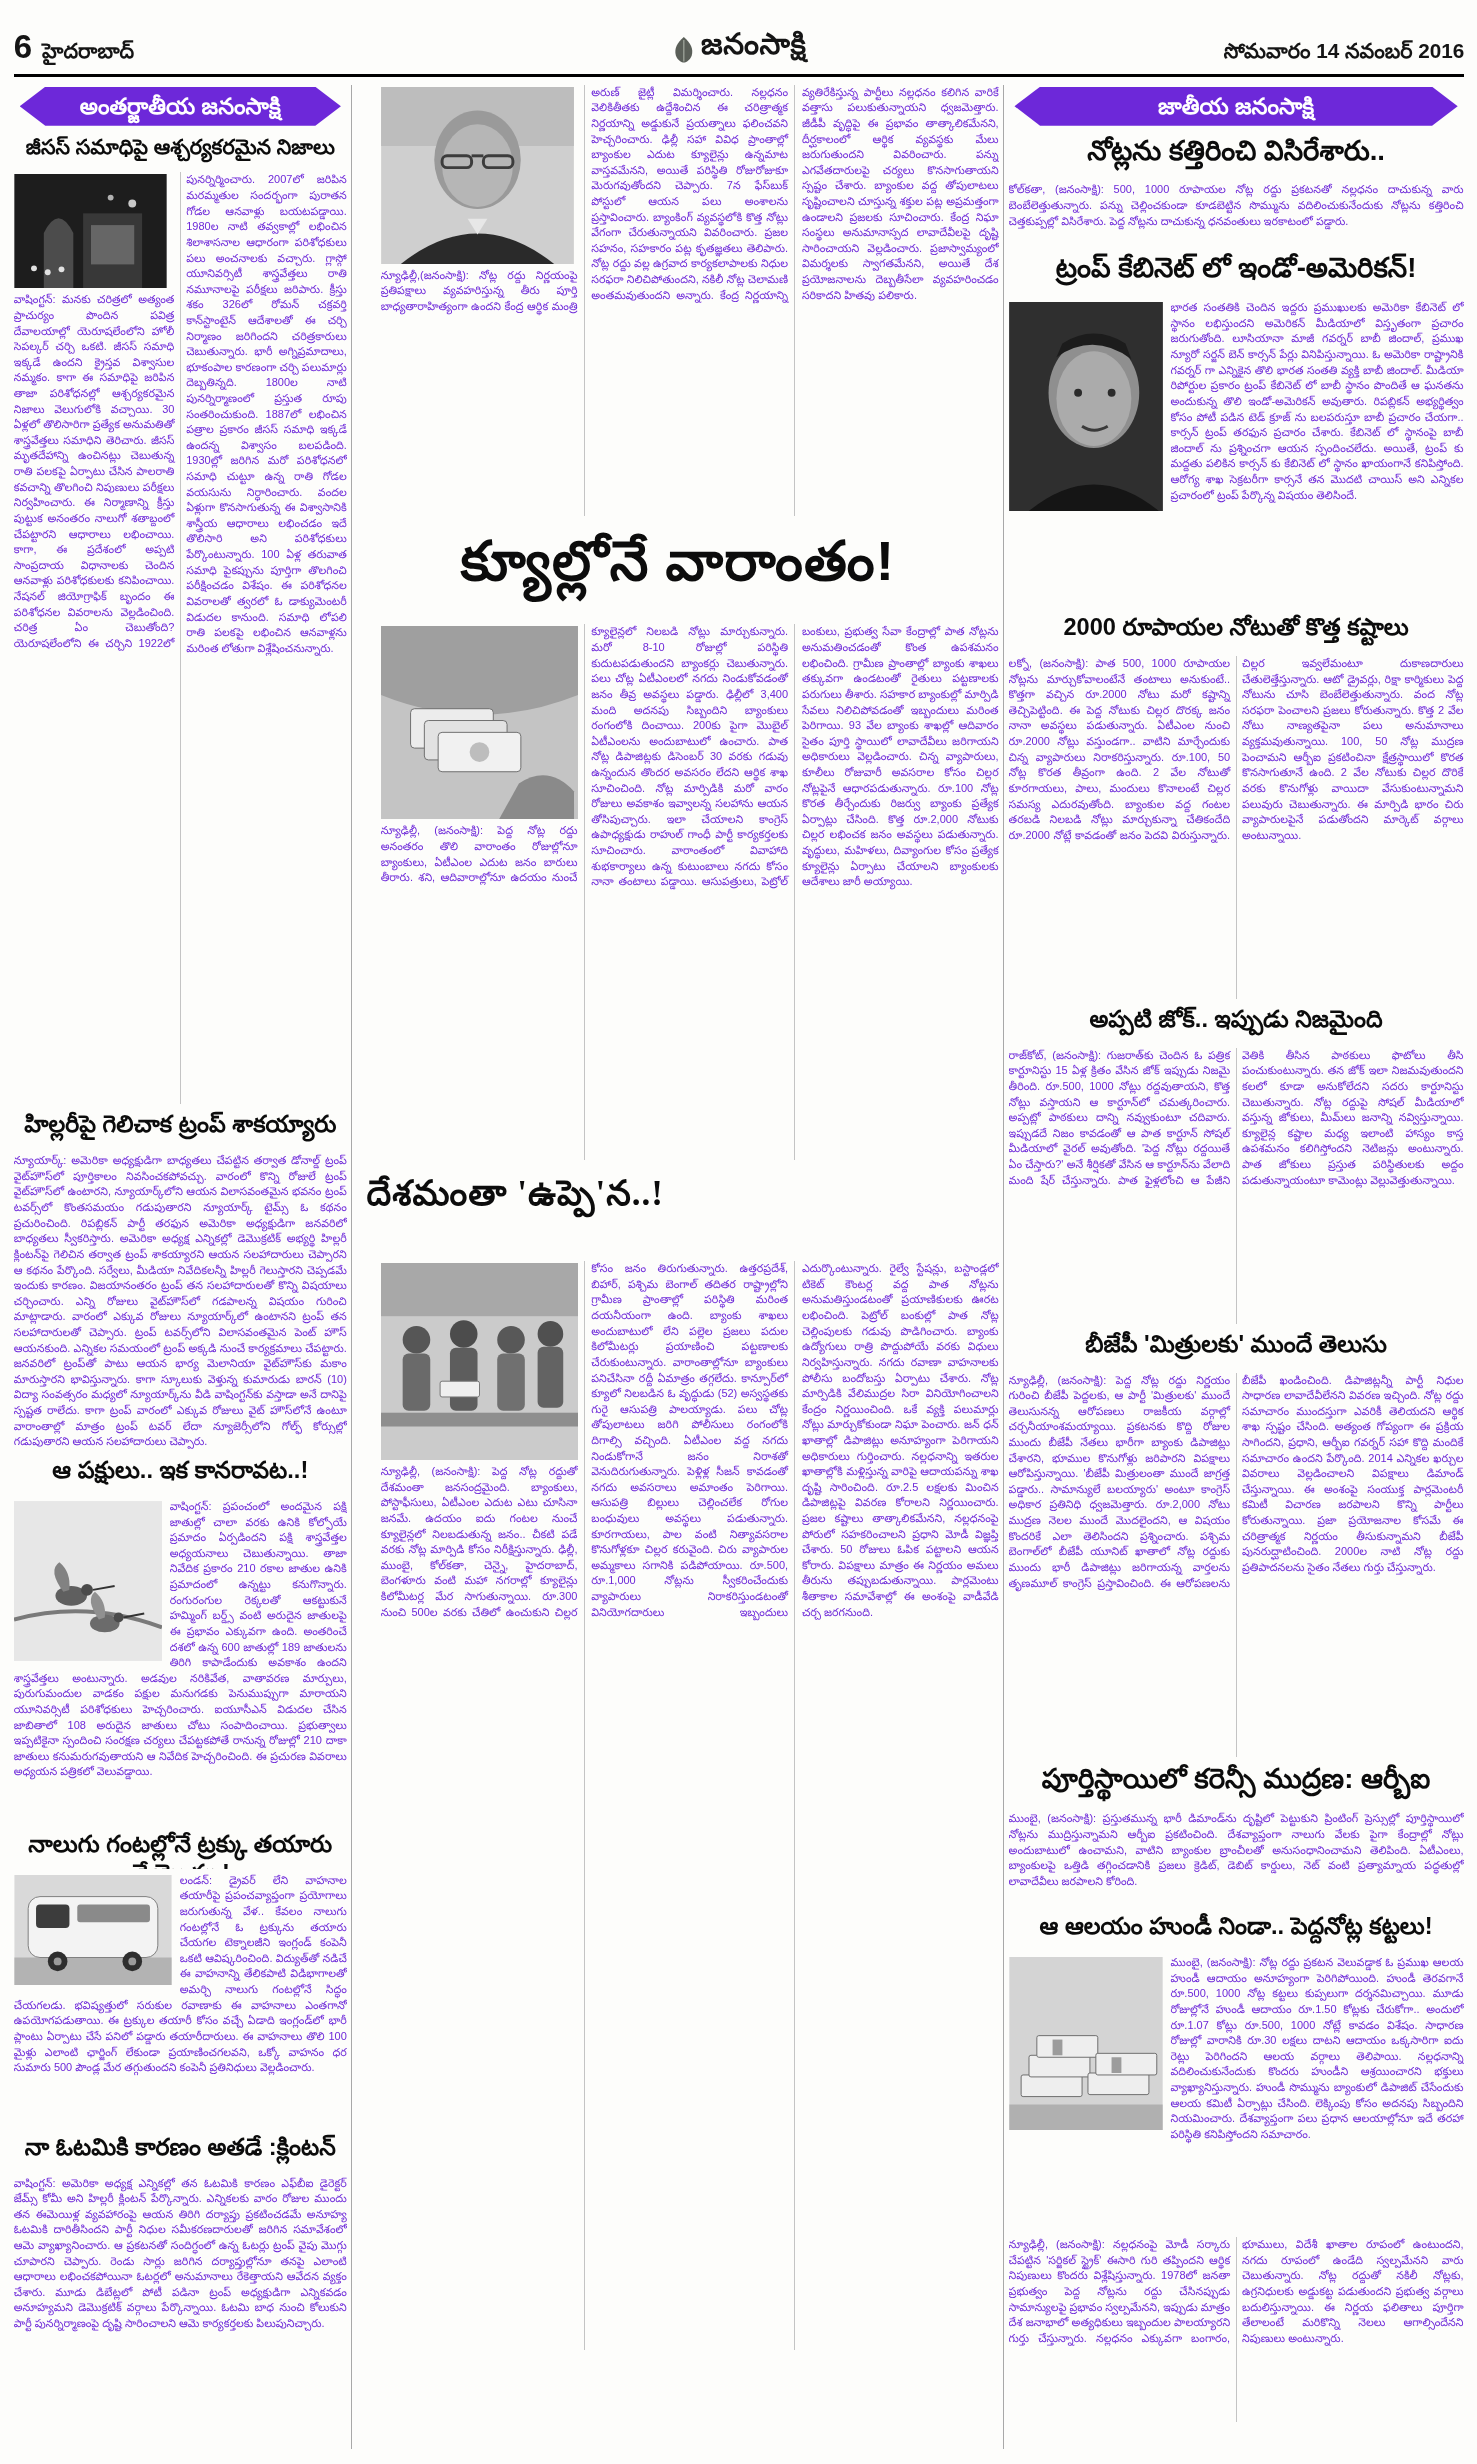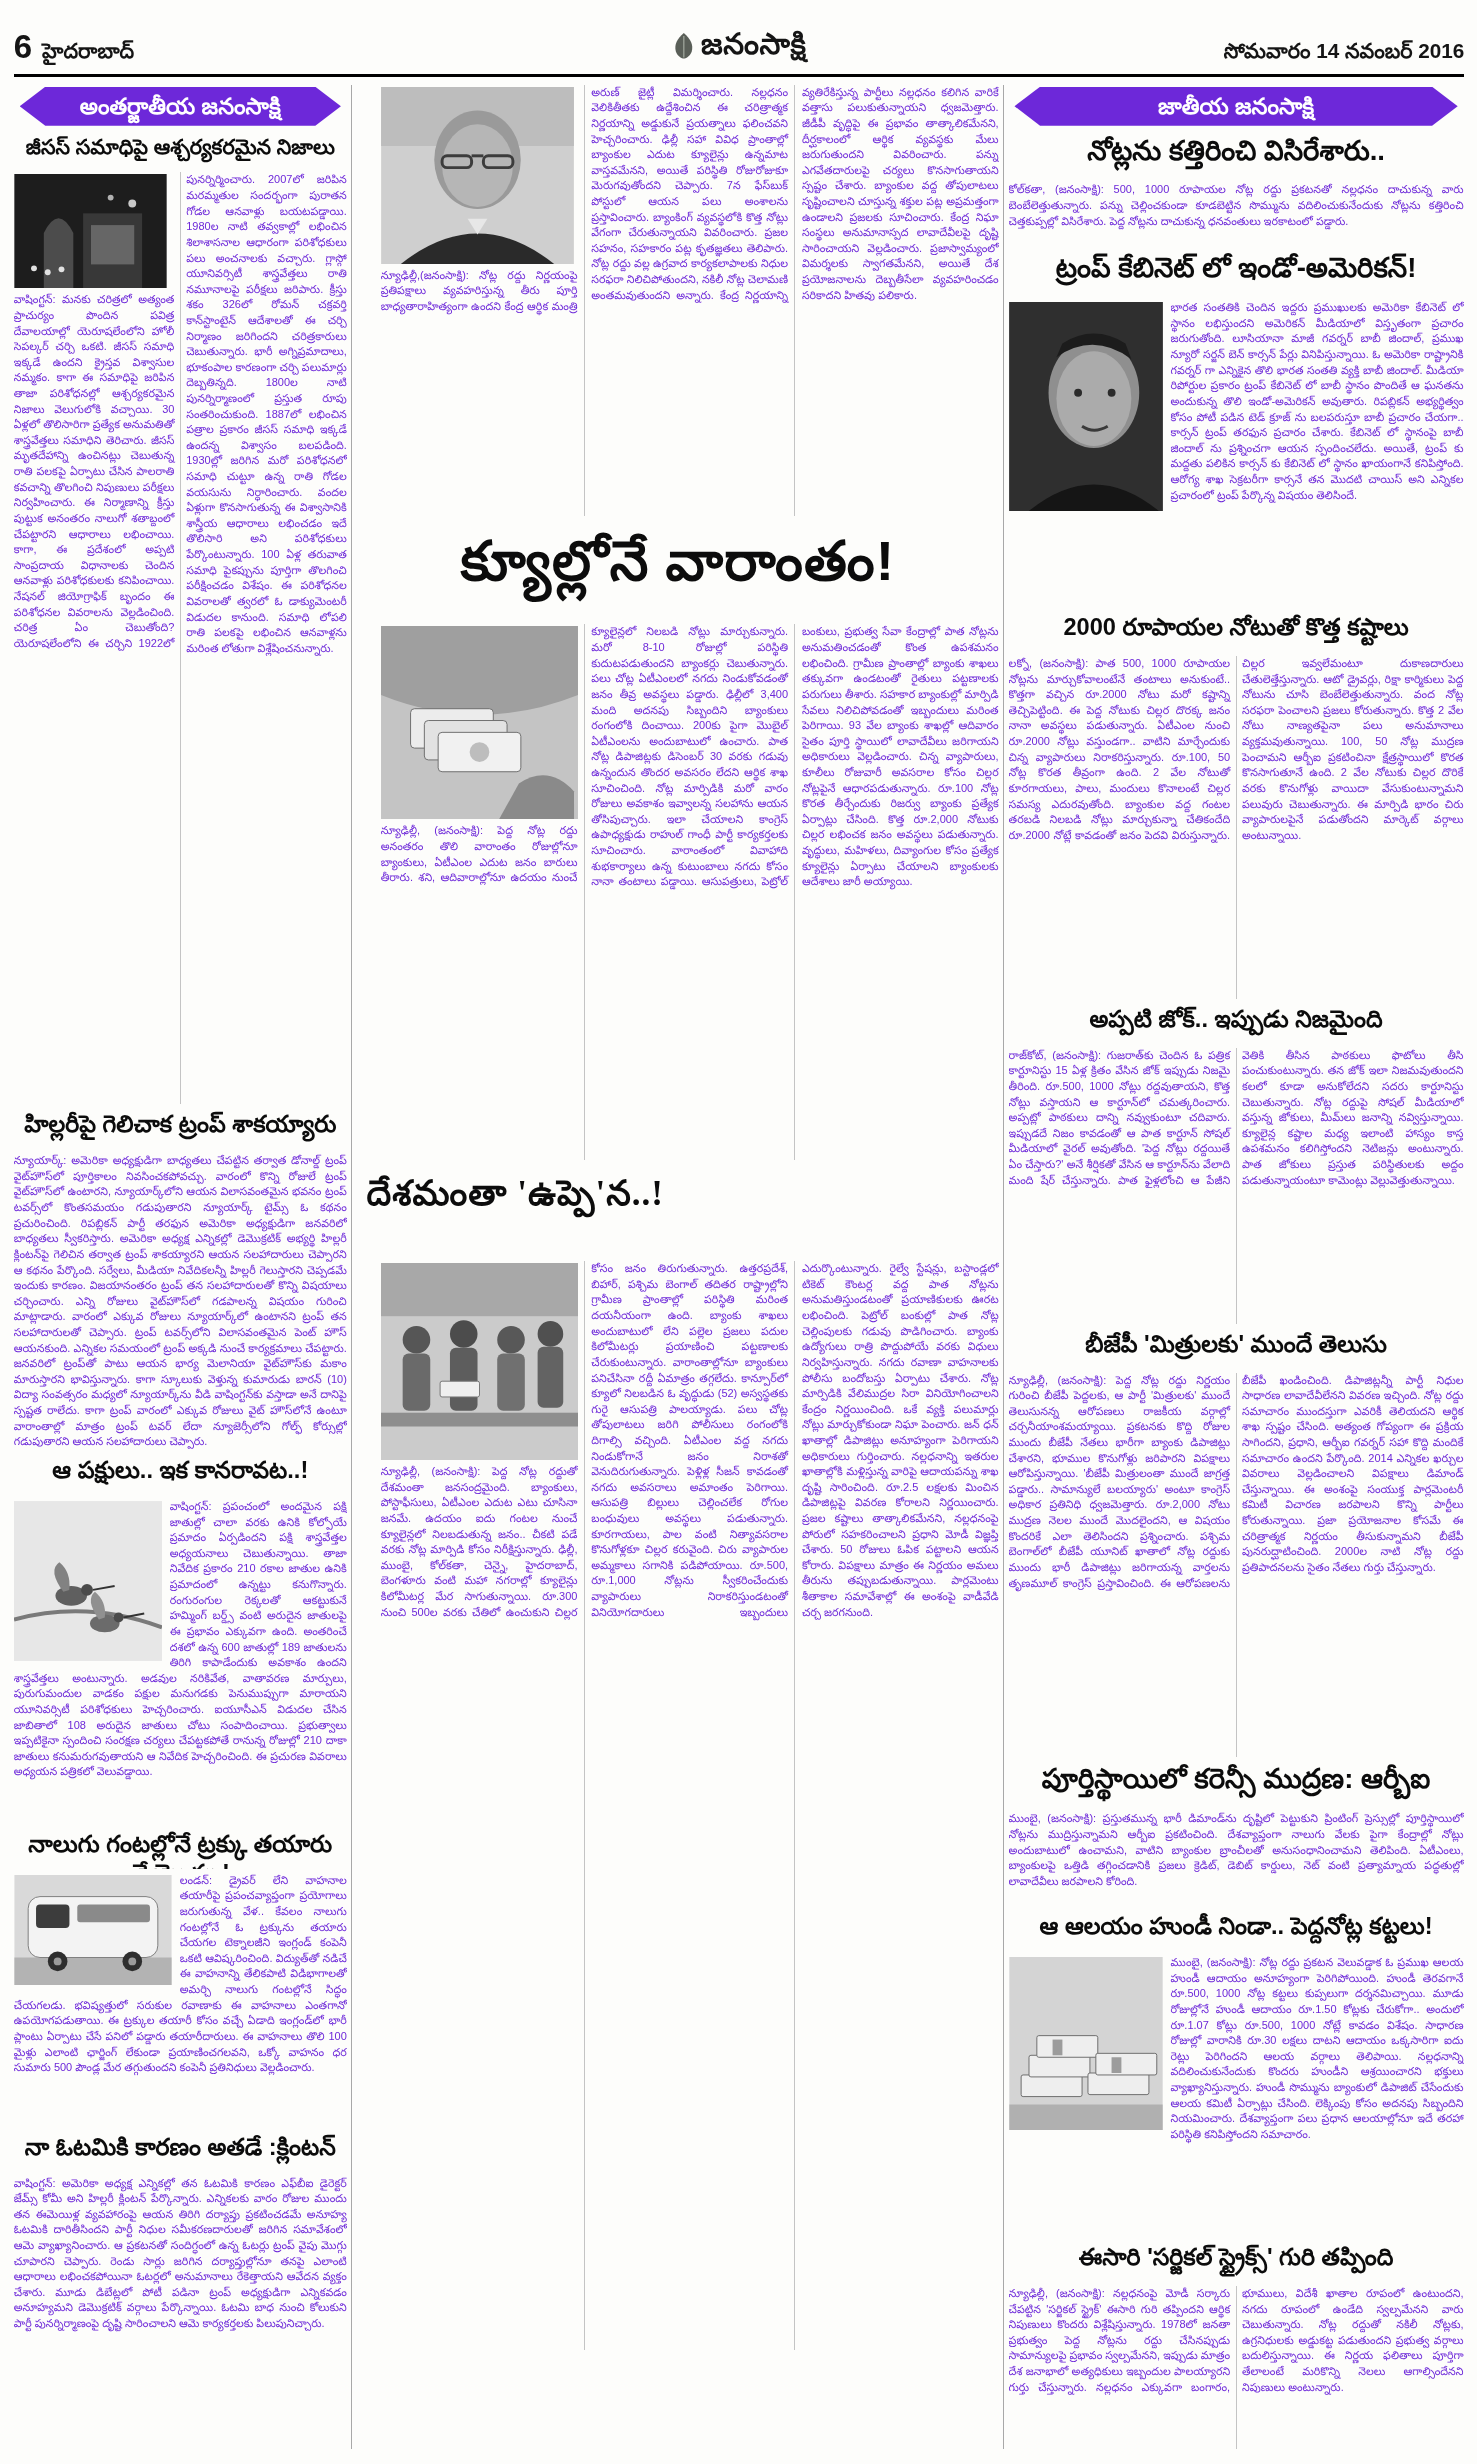--- a/index.html
+++ b/index.html
@@ -11,21 +11,21 @@
     box-shadow:0 0 5.9px rgba(0,0,0,.35);
   }
   
   .masthead-bar {
     display:grid; grid-template-columns:1fr auto 1fr; align-items:end;
     border-bottom:3.9px solid #000; padding-bottom:5.9px; height:65px;
   }
   .mh-left { display:flex; align-items:baseline; gap:9.9px; }
   .page-num { font-size:33px; font-weight:700; line-height:1; }
   .city { font-size:20.7px; font-weight:700; }
-  .mh-center { display:flex; align-items:center; gap:5.9px; justify-self:center; }
+  .mh-center { display:flex; align-items:flex-end; gap:5.9px; justify-self:center; }
   .mh-logo-text { font-size:29.6px; font-weight:800; letter-spacing:0.5px; }
   .mh-right { justify-self:end; font-size:20.7px; font-weight:700; }
   
   .main {
     display:grid; grid-template-columns:333px 9.9px 642px 9.9px 455px;
     margin-top:7.9px; height:2364px;
   }
   .vrule { width:1px; background:#a8a8a8; justify-self:center; height:100%; }
   .colgroup { overflow:hidden; }
   
@@ -256,19 +256,18 @@
               <rect x="88" y="98" width="62" height="22" rx="2"></rect>
             </g>
             <rect x="44" y="84" width="10" height="16" fill="#9c9c9c"></rect>
             <rect x="104" y="102" width="10" height="16" fill="#9c9c9c"></rect>
             <path d="M0 150 L156 150 L156 176 L0 176 Z" fill="#b0b0b0"></path>
           </svg>
         </figure>
         <span>ముంబై, (జనంసాక్షి): నోట్ల రద్దు ప్రకటన వెలువడ్డాక ఓ ప్రముఖ ఆలయ హుండీ ఆదాయం అనూహ్యంగా పెరిగిపోయింది. హుండీ తెరవగానే రూ.500, 1000 నోట్ల కట్టలు కుప్పలుగా దర్శనమిచ్చాయి. మూడు రోజుల్లోనే హుండీ ఆదాయం రూ.1.50 కోట్లకు చేరుకోగా.. అందులో రూ.1.07 కోట్లు రూ.500, 1000 నోట్లే కావడం విశేషం. సాధారణ రోజుల్లో వారానికి రూ.30 లక్షలు దాటని ఆదాయం ఒక్కసారిగా ఐదు రెట్లు పెరిగిందని ఆలయ వర్గాలు తెలిపాయి. నల్లధనాన్ని వదిలించుకునేందుకు కొందరు హుండీని ఆశ్రయించారని భక్తులు వ్యాఖ్యానిస్తున్నారు. హుండీ సొమ్మును బ్యాంకులో డిపాజిట్ చేసేందుకు ఆలయ కమిటీ ఏర్పాట్లు చేసింది. లెక్కింపు కోసం అదనపు సిబ్బందిని నియమించారు. దేశవ్యాప్తంగా పలు ప్రధాన ఆలయాల్లోనూ ఇదే తరహా పరిస్థితి కనిపిస్తోందని సమాచారం.</span>
       </div>
 
-      <div class="hl hl-26">ఈసారి 'సర్జికల్ స్ట్రైక్స్' గురి తప్పింది</div>
       <div class="body-text cols-2 r-b8">న్యూఢిల్లీ, (జనంసాక్షి): నల్లధనంపై మోడీ సర్కారు చేపట్టిన 'సర్జికల్ స్ట్రైక్' ఈసారి గురి తప్పిందని ఆర్థిక నిపుణులు కొందరు విశ్లేషిస్తున్నారు. 1978లో జనతా ప్రభుత్వం పెద్ద నోట్లను రద్దు చేసినప్పుడు సామాన్యులపై ప్రభావం స్వల్పమేనని, ఇప్పుడు మాత్రం దేశ జనాభాలో అత్యధికులు ఇబ్బందుల పాలయ్యారని గుర్తు చేస్తున్నారు. నల్లధనం ఎక్కువగా బంగారం, భూములు, విదేశీ ఖాతాల రూపంలో ఉంటుందని, నగదు రూపంలో ఉండేది స్వల్పమేనని వారు చెబుతున్నారు. నోట్ల రద్దుతో నకిలీ నోట్లకు, ఉగ్రనిధులకు అడ్డుకట్ట పడుతుందని ప్రభుత్వ వర్గాలు బదులిస్తున్నాయి. ఈ నిర్ణయ ఫలితాలు పూర్తిగా తేలాలంటే మరికొన్ని నెలలు ఆగాల్సిందేనని నిపుణులు అంటున్నారు.</div>
     </div>
 
   </div>
 </div>
 
 
 </body></html>

